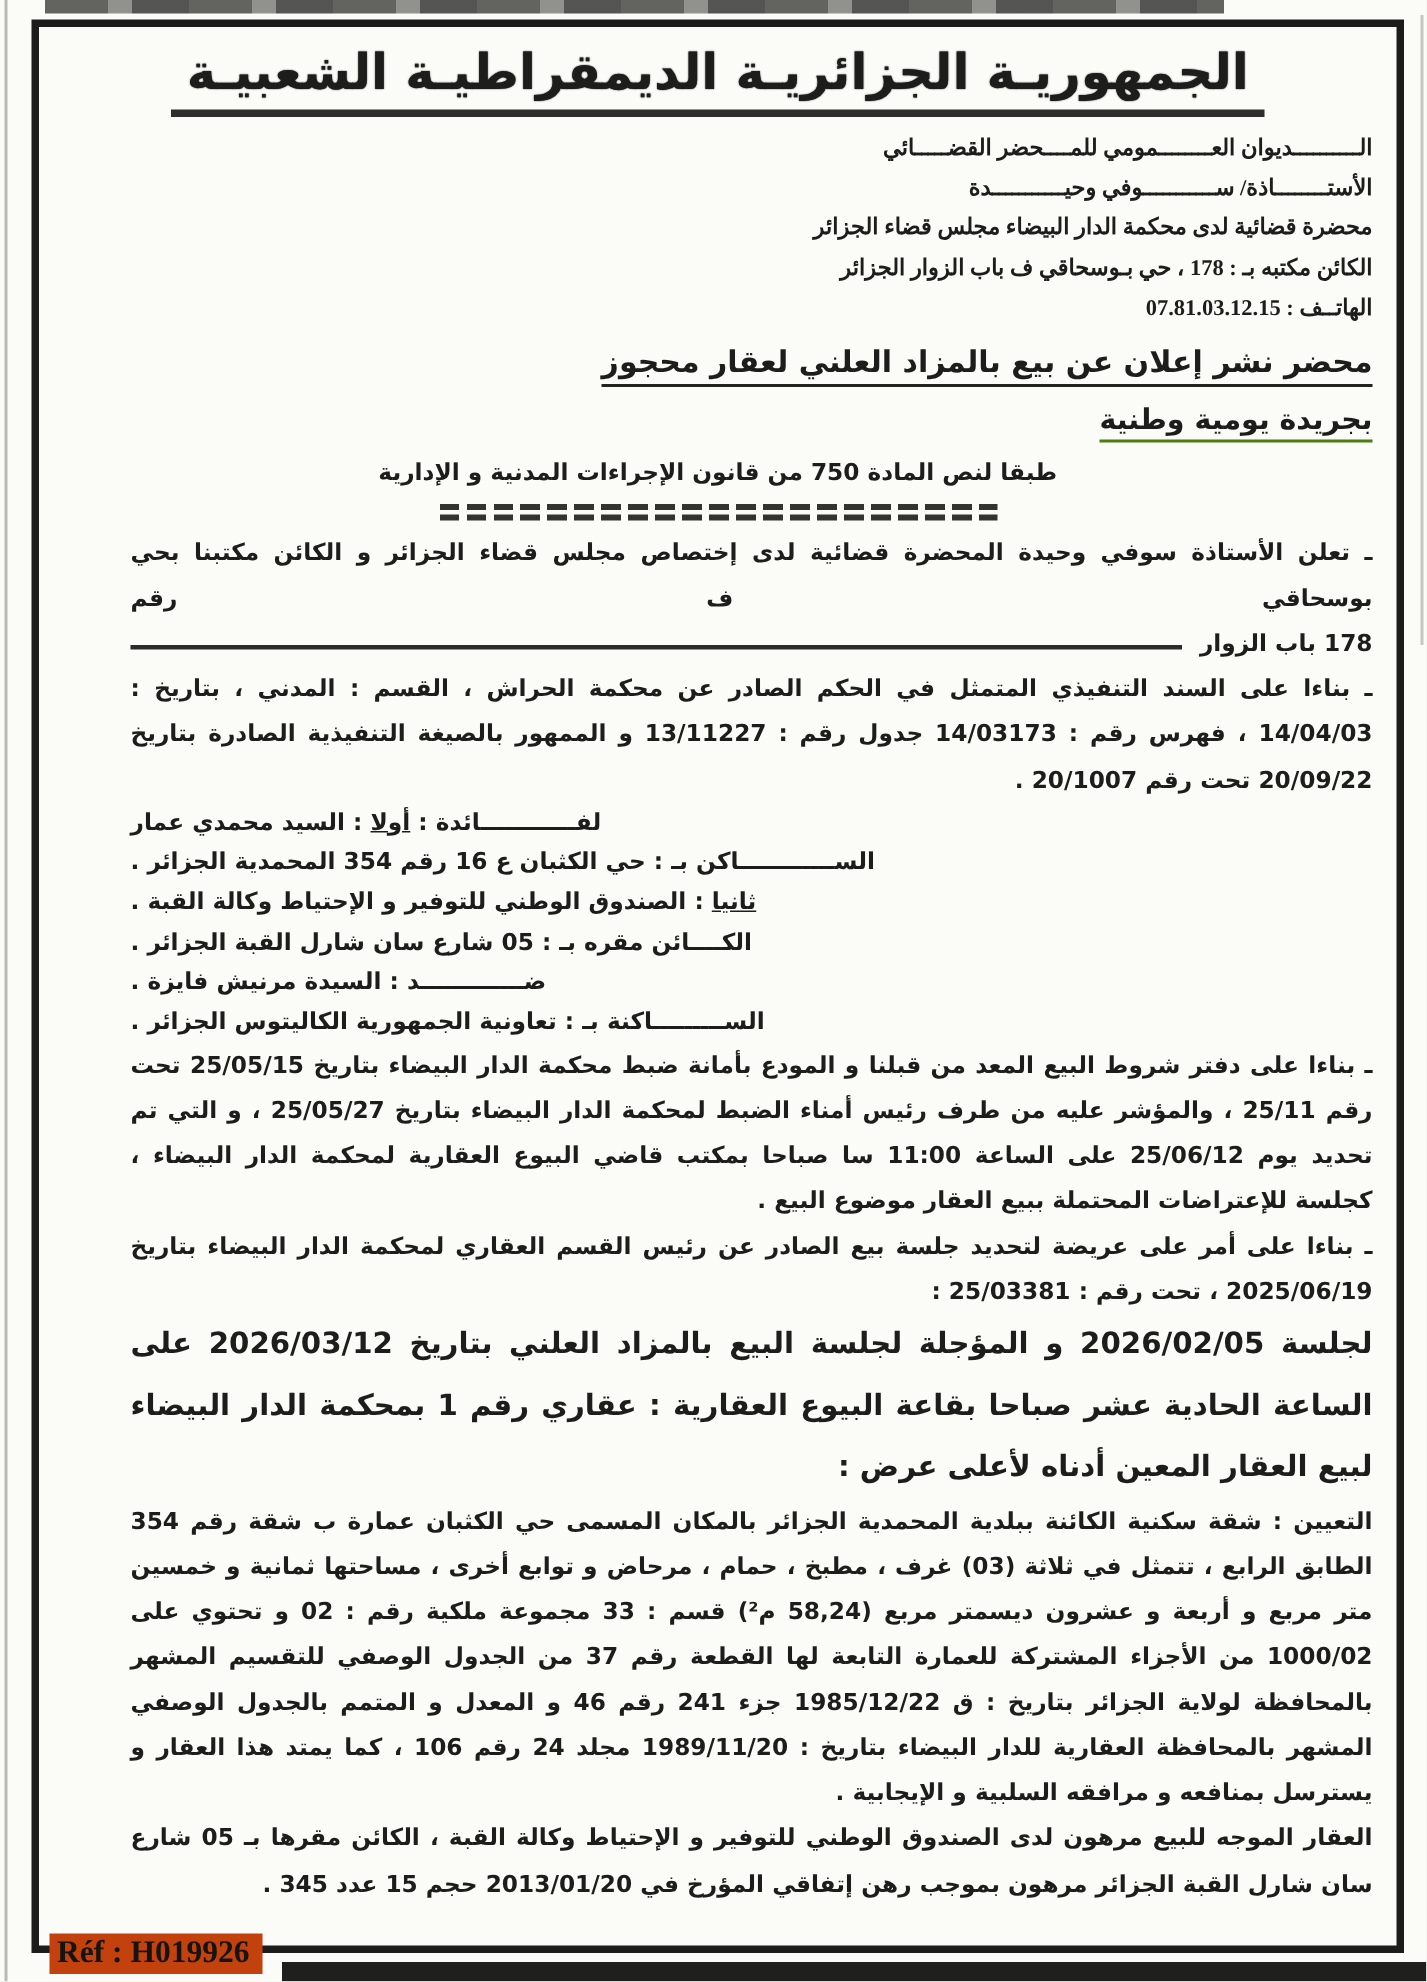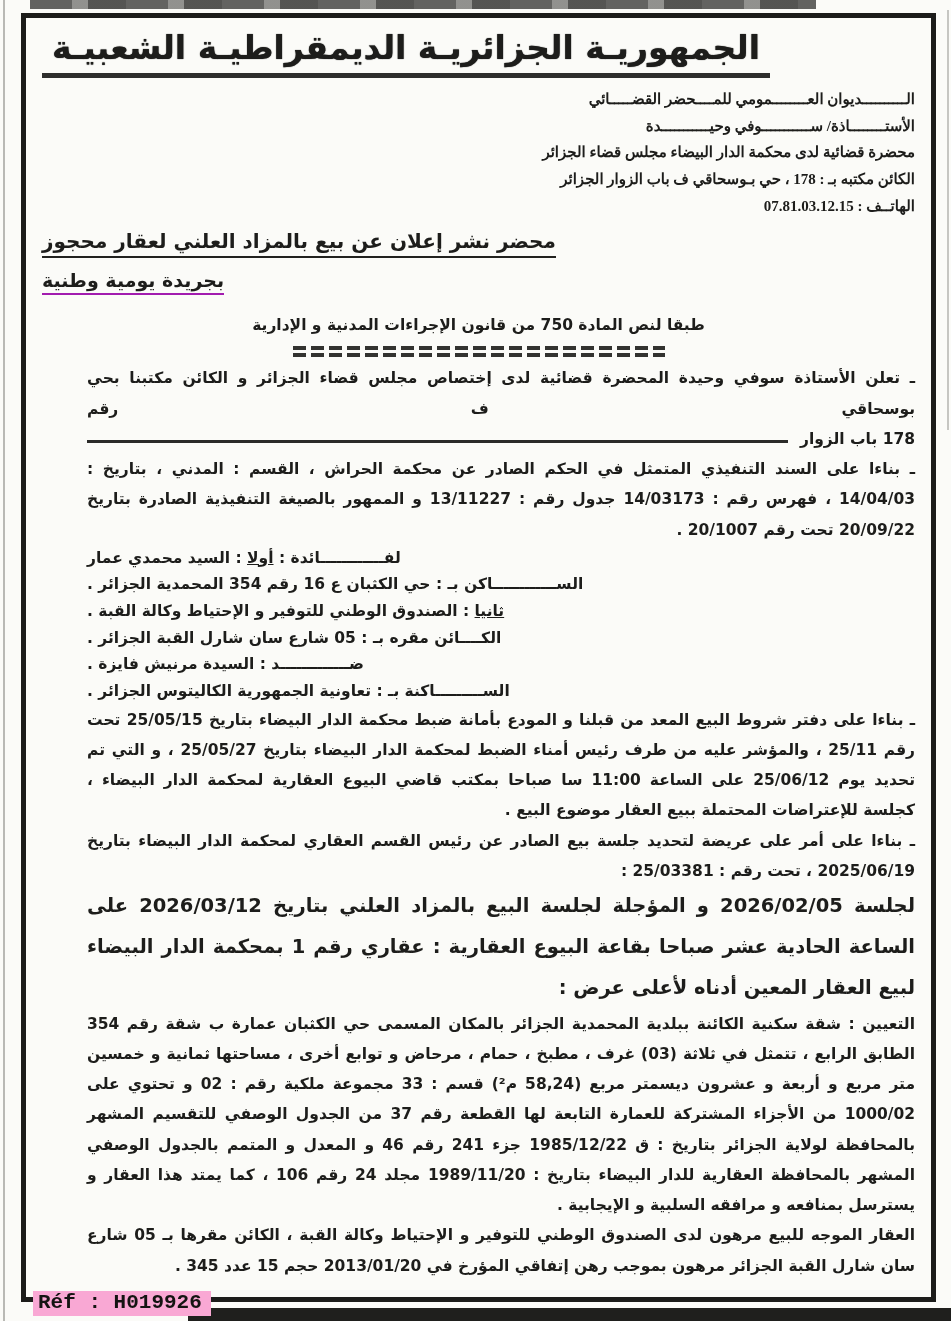--- a/index.html
+++ b/index.html
@@ -35,59 +35,59 @@
     border:5px solid #1c1c1a;
   }
   .content {
     position:absolute; left:26px; top:18px; right:20px; bottom:24px;
     padding:8px 16px 0;
     direction:rtl;
     color:#1d1d1b;
     font-weight:700;
     overflow:hidden;
   }
-  .title-wrap { text-align:left; margin-top:2px; }
+  .title-wrap { text-align:center; margin-top:2px; }
   .country-title {
     display:inline-block;
     font-size:33px;
     letter-spacing:1px;
     border-bottom:5px solid #2e2e2c;
     padding:0 10px 6px;
     text-shadow:0 0 1px #1d1d1b;
   }
   .office { text-align:right; font-size:15px; line-height:1.78; margin-top:8px;font-family:Liberation Serif, serif; }
-  .h-main-wrap, .h-sub-wrap { text-align:left; }
+  .h-main-wrap, .h-sub-wrap { text-align:right; }
   .h-main {
     display:inline-block; font-size:20px; margin-top:10px;
     border-bottom:2px solid #22221f; padding-bottom:3px;
   }
   .h-sub {
     display:inline-block; font-size:19px; margin-top:11px;
-    border-bottom:2px solid #a21caf; padding-bottom:2px;
+    border-bottom:2px solid #4d7c0f; padding-bottom:2px;
   }
-  .h-article { text-align:center; font-size:15.5px; margin-top:21px; }
+  .h-article { text-align:center; font-size:15.5px; margin-top:11px; }
   .sep { width:372px; margin:12px auto 6px; }
   .sep .bar {
     height:4px; margin:3px 0;
     background:repeating-linear-gradient(90deg,#333330 0 13px, rgba(0,0,0,0) 13px 18px);
   }
   .doc-body { font-size:15.5px; line-height:1.95; margin-top:2px;margin-left:45px; }
   .para { text-align:justify; }
   .stretch { text-align:justify; text-align-last:justify; }
   .fillrow { display:flex; align-items:center; gap:12px; }
   .fillrow .hrule { flex:1; border-top:3px solid #2b2b29; margin-top:5px; }
   .party { text-align:left; line-height:1.72; }
   .party .u { text-decoration:underline; }
   .party.indent { padding-right:58px; }
   .big { font-size:19.5px; line-height:2.1; text-align:justify; }
   .ref {
     position:absolute; left:33px; bottom:5px;
-    background:#f9a8d4;
+    background:#c2410c;
     padding:0 9px 2px 5px;
-    font-family:Liberation Mono, monospace;
+    font-family:Liberation Serif, serif;
     font-weight:700; font-size:21px; color:#141412;
     direction:ltr;
     z-index:5;
   }
 </style>
 </head>
 <body>
 
 <div class="page">
   <div class="art-top"></div>

